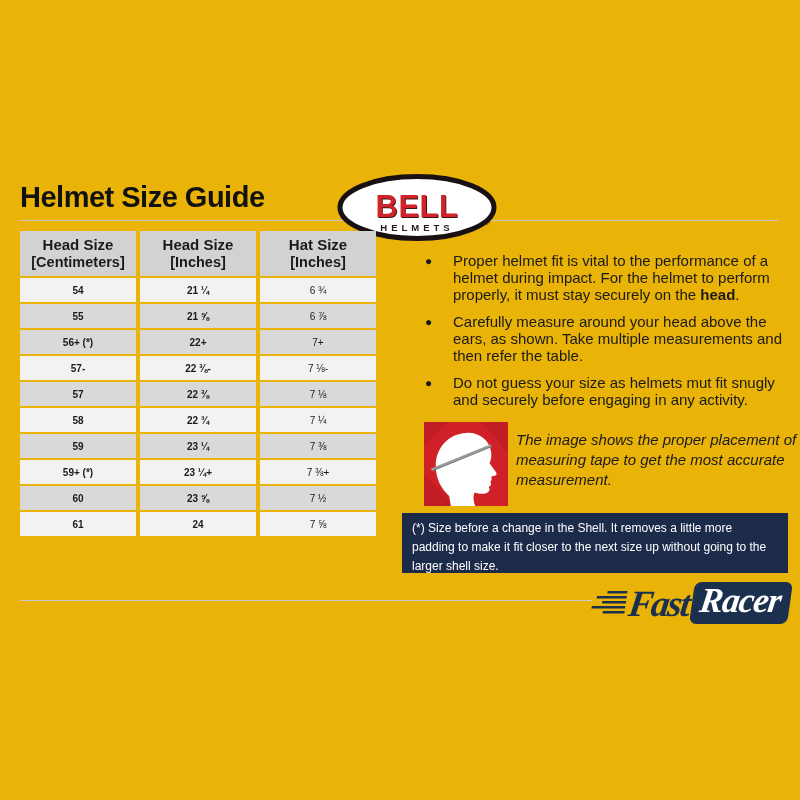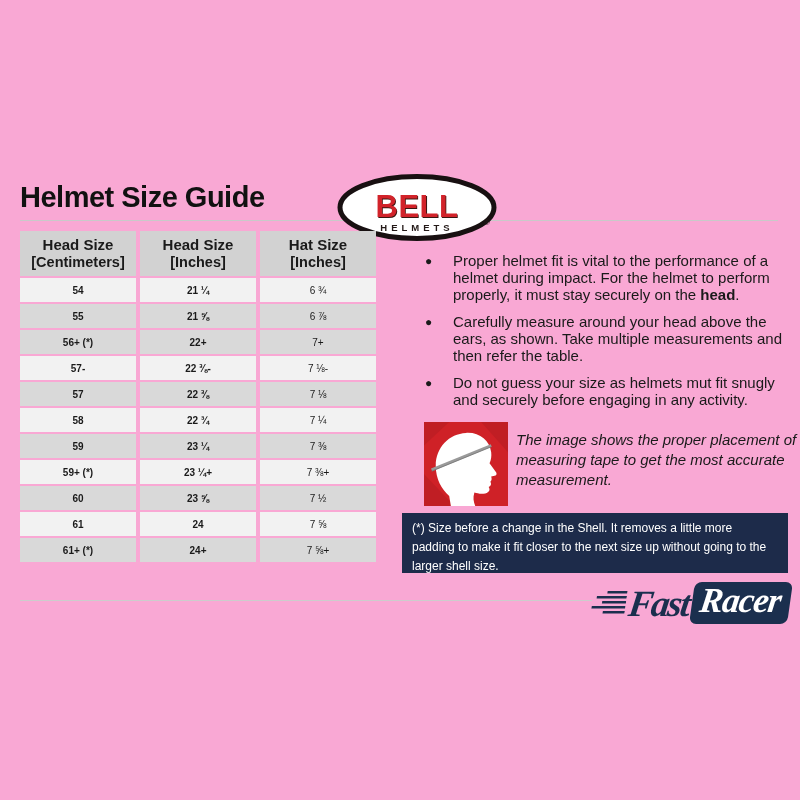--- a/index.html
+++ b/index.html
@@ -1,19 +1,19 @@
 <!DOCTYPE html>
 <html><head>
 <meta charset="utf-8">
 <style>
   * { margin: 0; padding: 0; box-sizing: border-box; }
   body { font-family: "Liberation Sans", sans-serif; background: #ffffff; }
   #canvas {
     position: relative; width: 800px; height: 800px;
-    background: #f9a8d4; overflow: hidden; margin: 0 auto;
+    background: #eab308; overflow: hidden; margin: 0 auto;
   }
   
   .page-title {
     position: absolute; left: 20px; top: 181px;
     font-size: 29px; font-weight: bold; color: #111111; letter-spacing: -0.5px;
   }
   .title-rule {
     position: absolute; left: 20px; top: 220px; width: 758px; height: 1px;
     background: #c9c9c9;
   }
@@ -156,25 +156,20 @@
           <tr class="dark">
             <td class="b">60</td>
             <td class="b">23 ⅝</td>
             <td>7 ½</td>
           </tr>
           <tr class="light">
             <td class="b">61</td>
             <td class="b">24</td>
             <td>7 ⅝</td>
           </tr>
-          <tr class="dark">
-            <td class="b">61+ (*)</td>
-            <td class="b">24+</td>
-            <td>7 ⅝+</td>
-          </tr>
         </tbody>
     </table>
   </div>
 
   <div class="bullet-list">
     <div class="bullet-item">
       <span class="bullet-dot">●</span>
       <span class="bullet-text"><span>Proper helmet fit is vital to the performance of a helmet during impact. For the helmet to perform properly, it must stay securely on the </span><b>head</b><span>.</span></span>
     </div>
     <div class="bullet-item">

